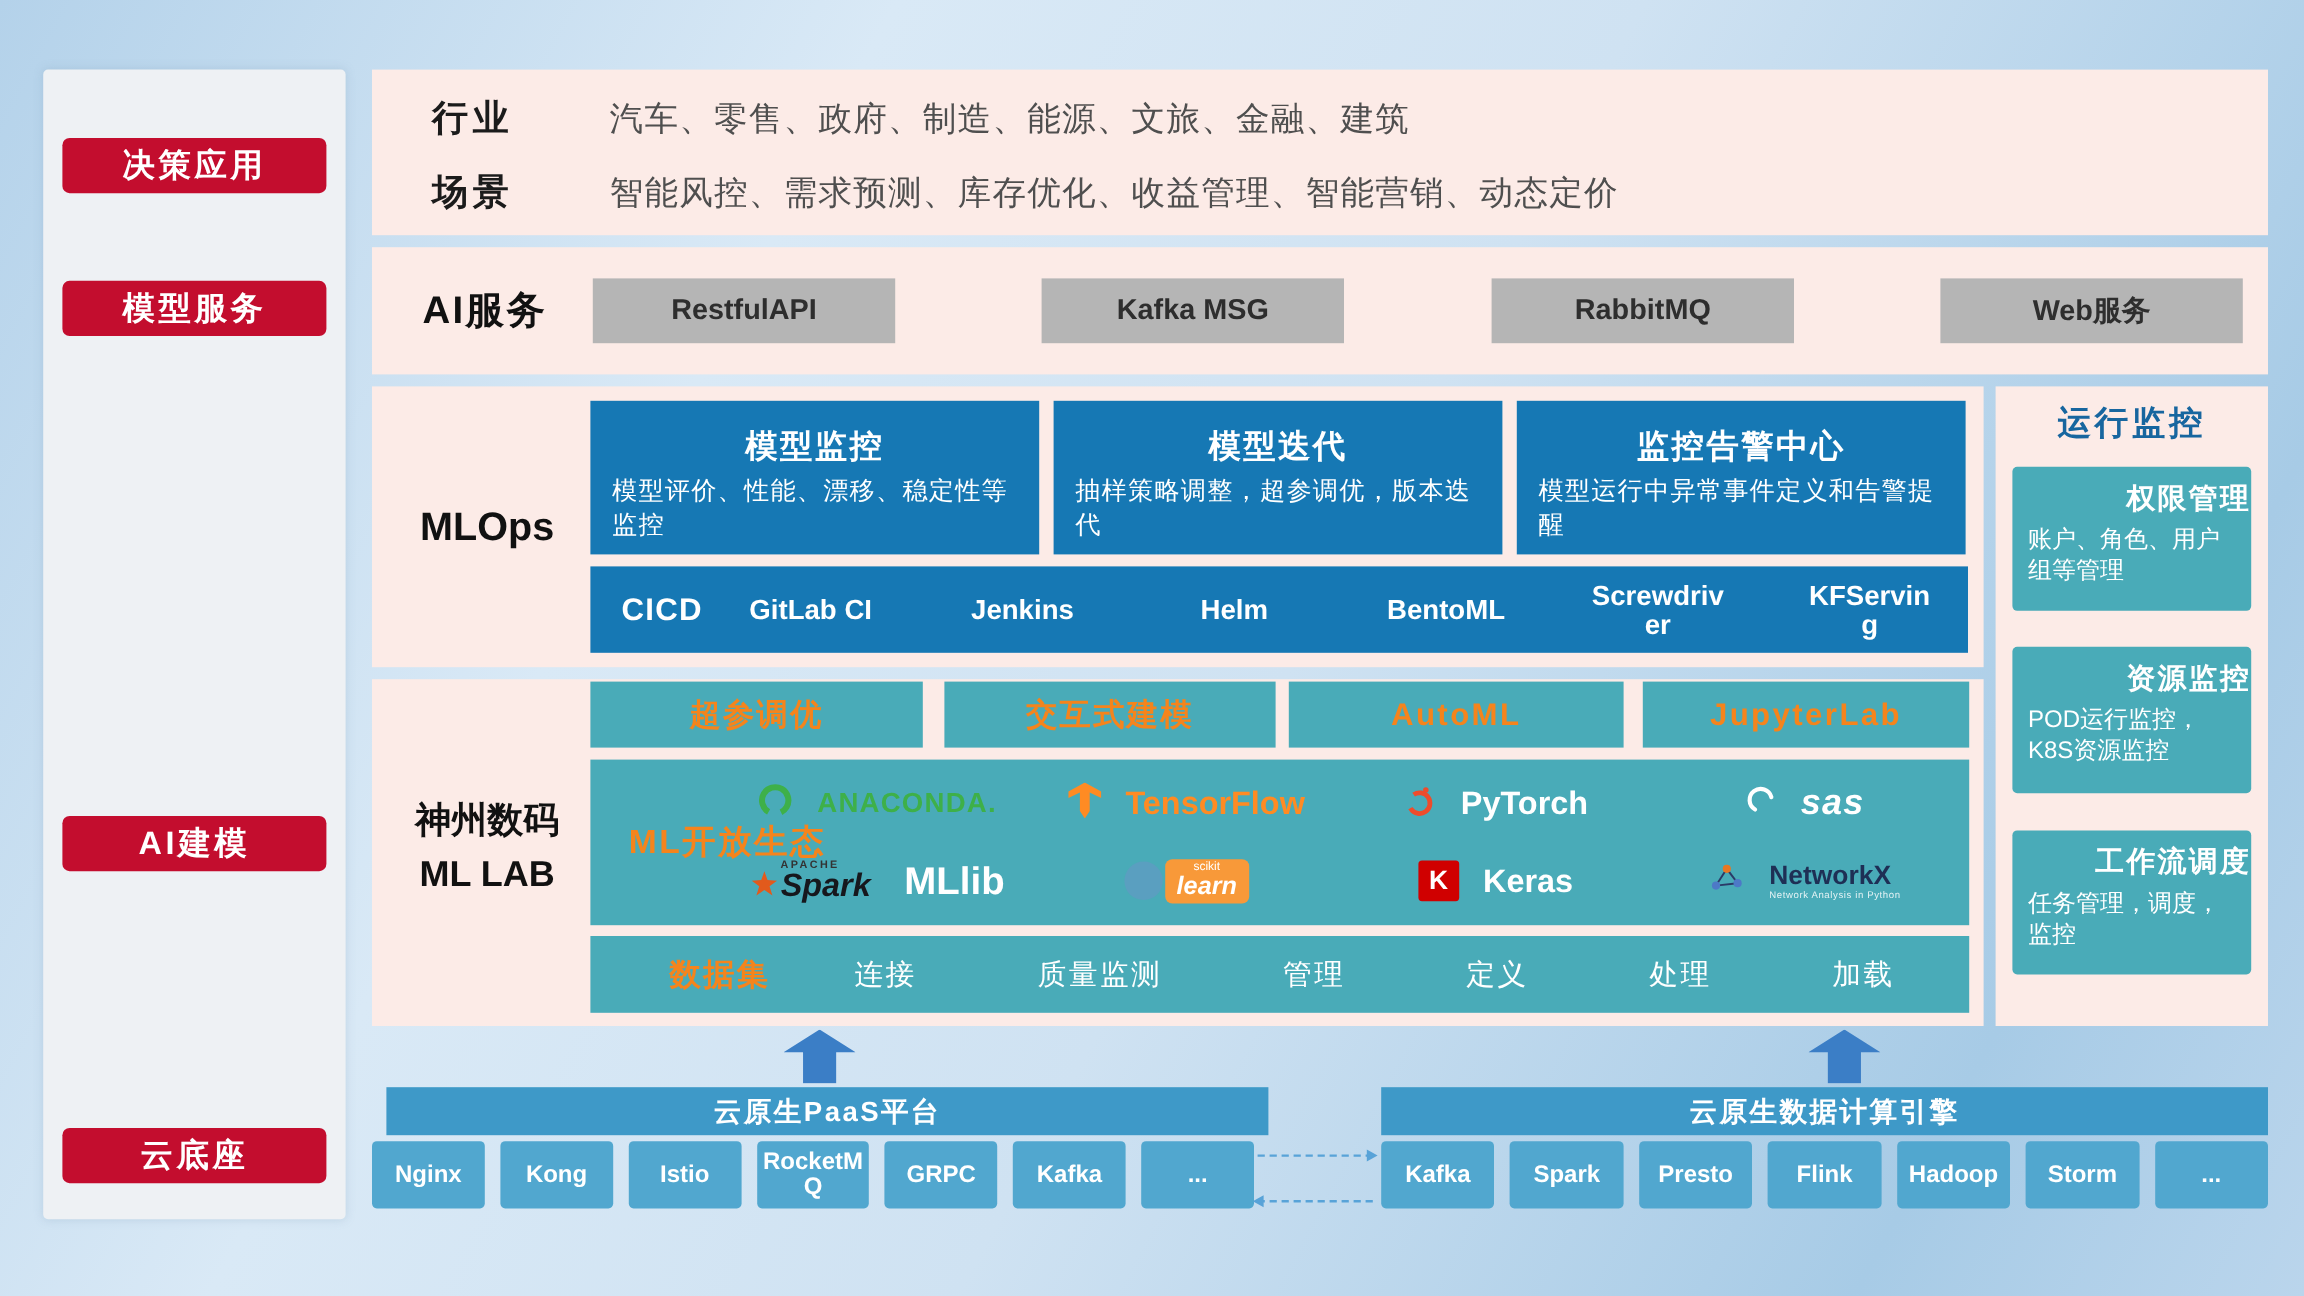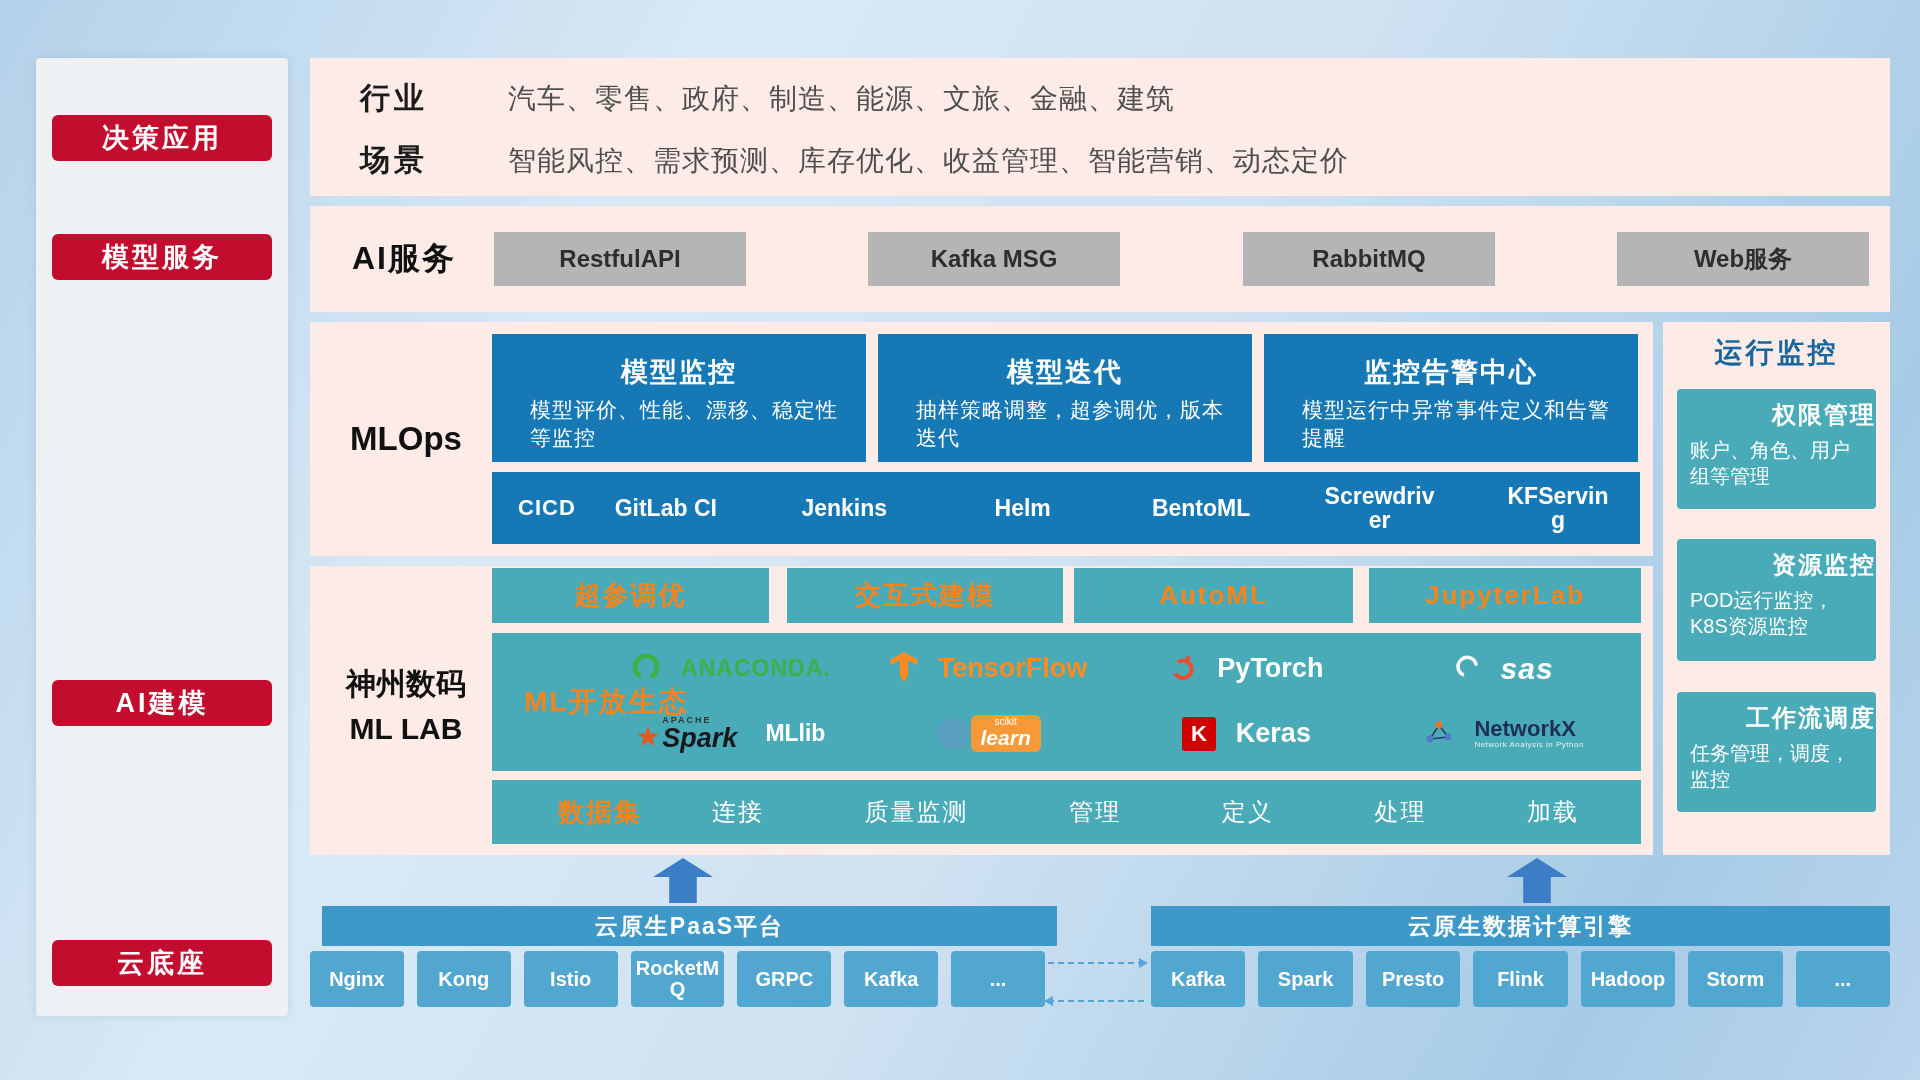--- a/index.html
+++ b/index.html
@@ -40,24 +40,24 @@
               color:#2e2e2e; font-size:24px; font-weight:bold;
               display:flex; align-items:center; justify-content:center; }
   .gb0{left:184px} .gb1{left:558px} .gb2{left:933px} .gb3{left:1307px}
 
   
   .mlops-label { position:absolute; left:14px; top:50%; transform:translateY(-50%); width:164px;
                  text-align:center; font-size:33px; font-weight:bold; color:#111; }
   .blue-card { position:absolute; top:12px; width:374px; height:128px; background:#1678b4; color:#fff; }
   .bc0{left:182px} .bc1{left:568px} .bc2{left:954px}
   .blue-card .bc-title { text-align:center; font-size:27px; font-weight:bold; margin-top:20px; letter-spacing:2px; }
-  .blue-card .bc-desc  { font-size:21px; padding:6px 18px 0 18px; line-height:1.35; letter-spacing:1px;margin-left:20px; }
+  .blue-card .bc-desc  { font-size:21px; padding:6px 18px 0 18px; line-height:1.35; letter-spacing:1px; }
   .cicd-bar { position:absolute; left:182px; top:150px; width:1148px; height:72px; background:#1678b4;
               display:flex; align-items:center; padding:0 26px; color:#fff; }
-  .cicd-label { font-size:22px; font-weight:bold; margin-right:34px; letter-spacing:1px; }
+  .cicd-label { font-size:26px; font-weight:bold; margin-right:34px; letter-spacing:1px; }
   .cicd-items { display:flex; flex:1; justify-content:space-between; align-items:center; }
   .cicd-item { width:112px; text-align:center; font-size:23px; font-weight:600; line-height:1.05;
                word-break:break-word; }
 
   
   .mon-title { position:absolute; top:12px; left:0; width:100%; text-align:center;
                font-size:28px; font-weight:bold; color:#17669f; letter-spacing:3px; }
   .mon-card { position:absolute; left:14px; width:199px; background:#49abb8; border-radius:4px; color:#fff; }
   .mc0{top:67px;  height:120px} .mc1{top:217px; height:122px} .mc2{top:370px; height:120px}
   .mon-card .mc-title { text-align:right; font-size:24px; font-weight:bold; padding-top:10px; letter-spacing:2px; }
@@ -78,21 +78,21 @@
                display:grid; grid-template-columns:repeat(4,1fr); align-items:center; justify-items:center; }
   .logo { display:flex; align-items:center; gap:20px; color:#fff; white-space:nowrap; }
   .logo-anaconda .txt { color:#3eb049; font-weight:800; font-size:23px; letter-spacing:1px; }
   .logo-tf .txt      { color:#ff8b23; font-weight:bold; font-size:27px; }
   .logo-pytorch .txt { color:#fff; font-weight:bold; font-size:27px; }
   .logo-sas .txt     { color:#fff; font-weight:800; font-size:30px; font-style:italic; letter-spacing:1px; }
   .spark-stack { display:flex; flex-direction:column; align-items:center; line-height:1; }
   .apache { font-size:9px; color:#333; letter-spacing:2px; font-weight:bold; }
   .spark-word { display:flex; align-items:center; gap:2px; }
   .spark-word .txt { color:#16181d; font-weight:800; font-style:italic; font-size:27px; }
-  .mllib { color:#fff; font-weight:bold; font-size:23px; margin-left:8px; }
+  .mllib { color:#fff; font-weight:bold; font-size:32px; margin-left:8px; }
   .skl-blob { width:32px; height:32px; border-radius:50%; background:#5a9fc0; display:inline-block; }
   .skl-box { background:#f89939; border-radius:6px; padding:2px 10px 4px 10px; display:flex;
              flex-direction:column; align-items:center; line-height:1; margin-left:-18px; }
   .skl-top { font-size:10px; color:#fff; }
   .skl-word { font-size:21px; color:#fff; font-weight:bold; font-style:italic; }
   .keras-box { width:34px; height:34px; background:#d00000; border-radius:3px; color:#fff;
                display:flex; align-items:center; justify-content:center; font-size:22px; font-weight:bold; }
   .logo-keras .txt { color:#fff; font-weight:bold; font-size:27px; }
   .nx-stack { display:flex; flex-direction:column; line-height:1.1; }
   .nx-main { color:#1e2f55; font-weight:bold; font-size:22px; }

